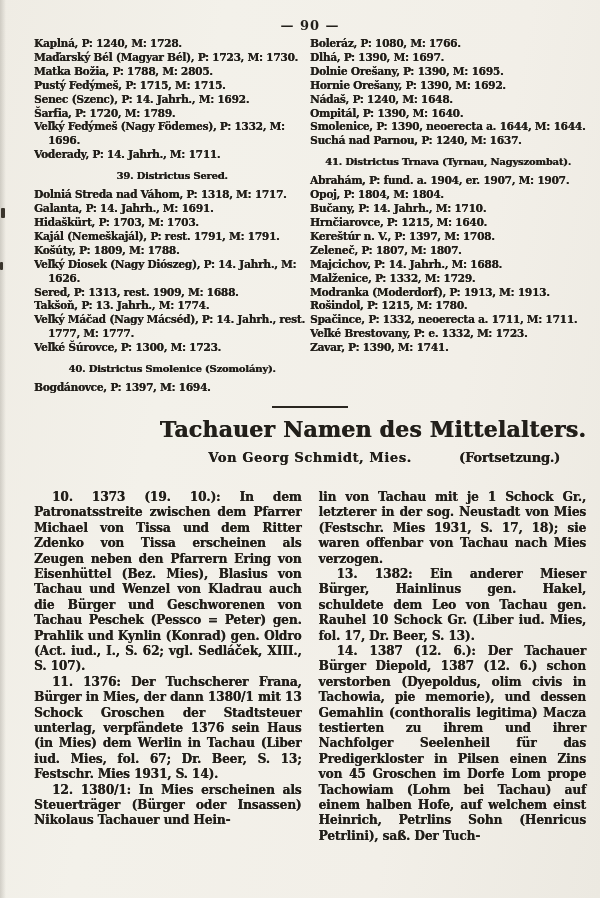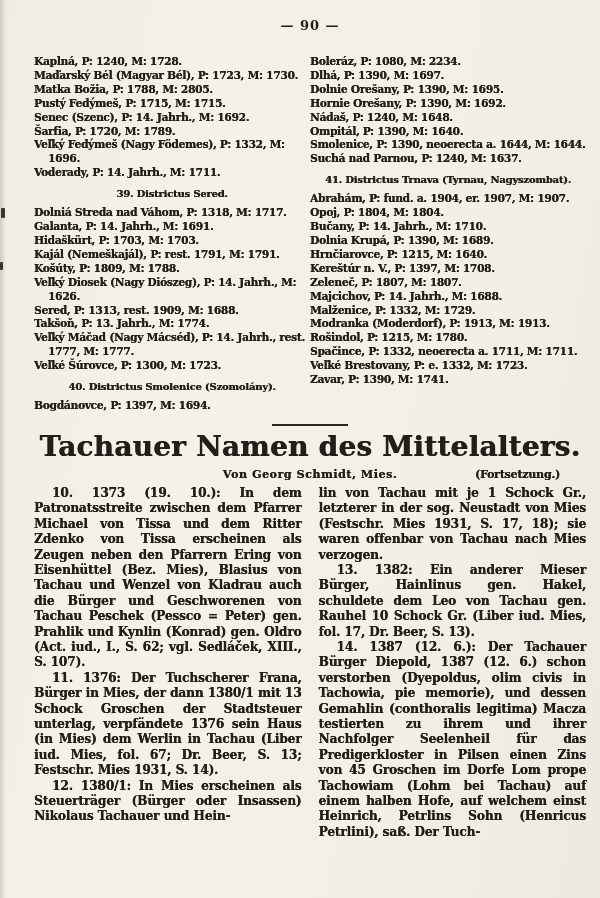--- a/index.html
+++ b/index.html
@@ -13,21 +13,21 @@
   .page {
     width:600px; height:898px;
     background:linear-gradient(100deg,#efece4 0%,#f3f1ea 30%,#f2efe8 70%,#ece9e1 100%);
     padding:18px 14px 8px 34px;
     position:relative;
   }
   .page-number {
     text-align:center;
     font-size:13px; font-weight:700;
     letter-spacing:1px;
-    margin-bottom:22px;
+    margin-bottom:4px;
   }
   
   .gazetteer { display:flex; }
   .gcol { flex:1; min-width:0; }
   .entry {
     font-size:10.6px; line-height:13.9px;
     font-weight:700;
     letter-spacing:-0.25px;
     padding-left:14px; text-indent:-14px;
     text-shadow:0.25px 0 0 currentColor;
@@ -41,33 +41,33 @@
     text-shadow:0.4px 0 0 currentColor;
   }
   
   .separator-rule {
     width:76px; height:2px;
     background:#2a2620;
     margin:11px auto 9px auto;
   }
   
   .article-title {
-    text-align:center;
-    font-size:28px; line-height:24px;
+    text-align:right;
+    font-size:22px; line-height:24px;
     font-weight:700;
     letter-spacing:0.2px;
     text-shadow:0.6px 0 0 currentColor;
     margin-bottom:9px;
   }
   .byline-row {
     position:relative;
     text-align:center;
-    font-size:11px; font-weight:700;
+    font-size:13px; font-weight:700;
     text-shadow:0.3px 0 0 currentColor;
-    margin-bottom:5px;
+    margin-bottom:25px;
   }
   .byline { letter-spacing:0.6px; }
   .continuation { position:absolute; right:26px; top:0; letter-spacing:-0.2px; }
   .article-columns { display:flex; gap:17px; }
   .acol { flex:1; min-width:0; }
   .para {
     font-size:12.2px; line-height:15.4px;
     font-weight:700;
     letter-spacing:-0.15px;
     text-align:justify;
@@ -114,34 +114,33 @@
       <p class="entry">Sered, P: 1313, rest. 1909, M: 1688.</p>
       <p class="entry">Takšoň, P: 13. Jahrh., M: 1774.</p>
       <p class="entry">Veľký Máčad (Nagy Mácséd), P: 14. Jahrh., rest. 1777, M: 1777.</p>
       <p class="entry">Veľké Šúrovce, P: 1300, M: 1723.</p>
 
       <h3 class="district-heading">40. Districtus Smolenice (Szomolány).</h3>
       <p class="entry">Bogdánovce, P: 1397, M: 1694.</p>
     </div>
 
     <div class="gcol">
-      <p class="entry">Boleráz, P: 1080, M: 2234.</p>
+      <p class="entry">Boleráz, P: 1080, M: 1766.</p>
       <p class="entry">Dlhá, P: 1390, M: 1697.</p>
       <p class="entry">Dolnie Orešany, P: 1390, M: 1695.</p>
       <p class="entry">Hornie Orešany, P: 1390, M: 1692.</p>
       <p class="entry">Nádaš, P: 1240, M: 1648.</p>
       <p class="entry">Ompitál, P: 1390, M: 1640.</p>
       <p class="entry">Smolenice, P: 1390, neoerecta a. 1644, M: 1644.</p>
       <p class="entry">Suchá nad Parnou, P: 1240, M: 1637.</p>
 
       <h3 class="district-heading">41. Districtus Trnava (Tyrnau, Nagyszombat).</h3>
       <p class="entry">Abrahám, P: fund. a. 1904, er. 1907, M: 1907.</p>
       <p class="entry">Opoj, P: 1804, M: 1804.</p>
       <p class="entry">Bučany, P: 14. Jahrh., M: 1710.</p>
-      <p class="entry">Dolnia Krupá, P: 1390, M: 1689.</p>
       <p class="entry">Hrnčiarovce, P: 1215, M: 1640.</p>
       <p class="entry">Kereštúr n. V., P: 1397, M: 1708.</p>
       <p class="entry">Zeleneč, P: 1807, M: 1807.</p>
       <p class="entry">Majcichov, P: 14. Jahrh., M: 1688.</p>
       <p class="entry">Malženice, P: 1332, M: 1729.</p>
       <p class="entry">Modranka (Moderdorf), P: 1913, M: 1913.</p>
       <p class="entry">Rošindol, P: 1215, M: 1780.</p>
       <p class="entry">Spačince, P: 1332, neoerecta a. 1711, M: 1711.</p>
       <p class="entry">Veľké Brestovany, P: e. 1332, M: 1723.</p>
       <p class="entry">Zavar, P: 1390, M: 1741.</p>

